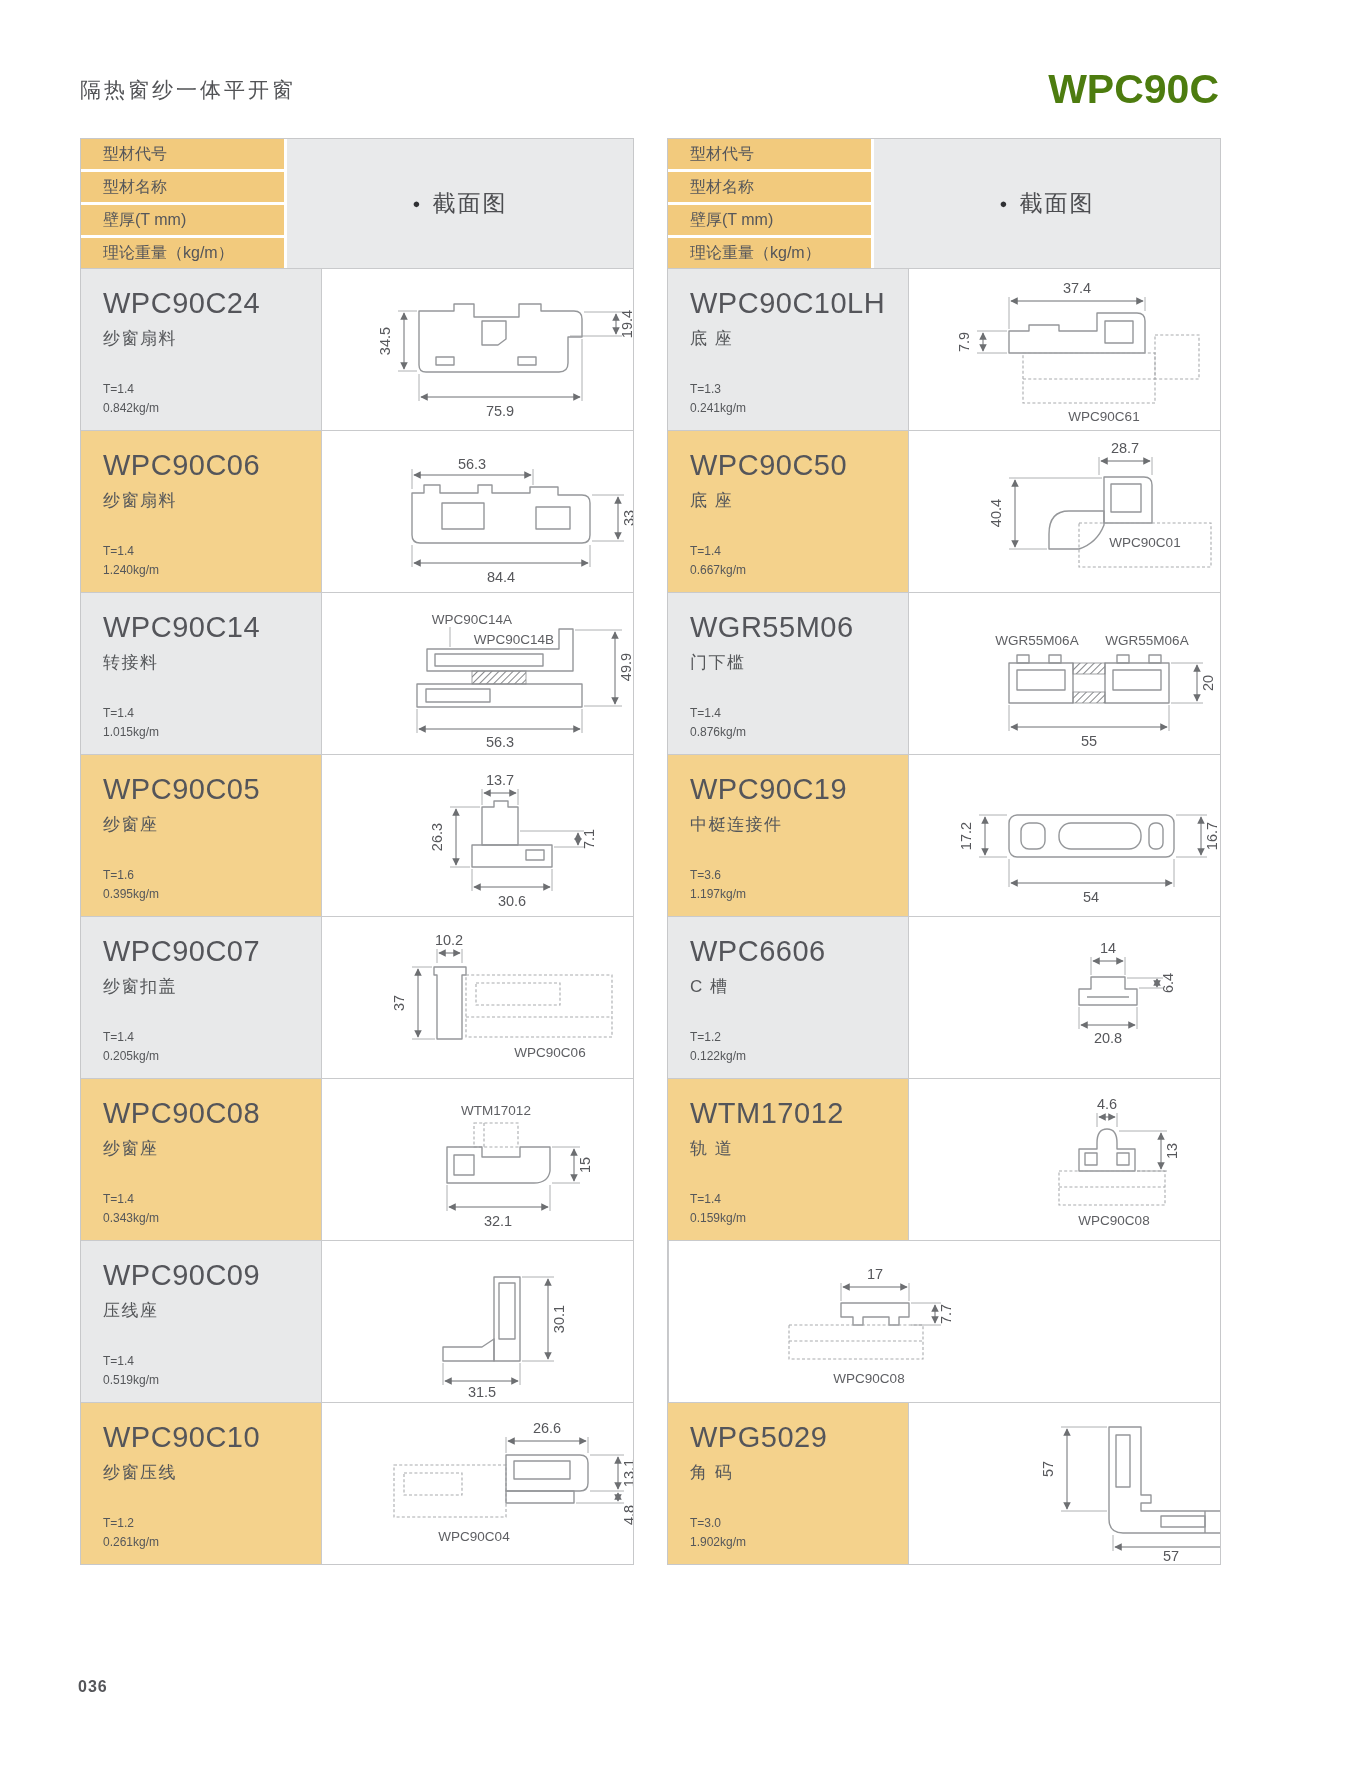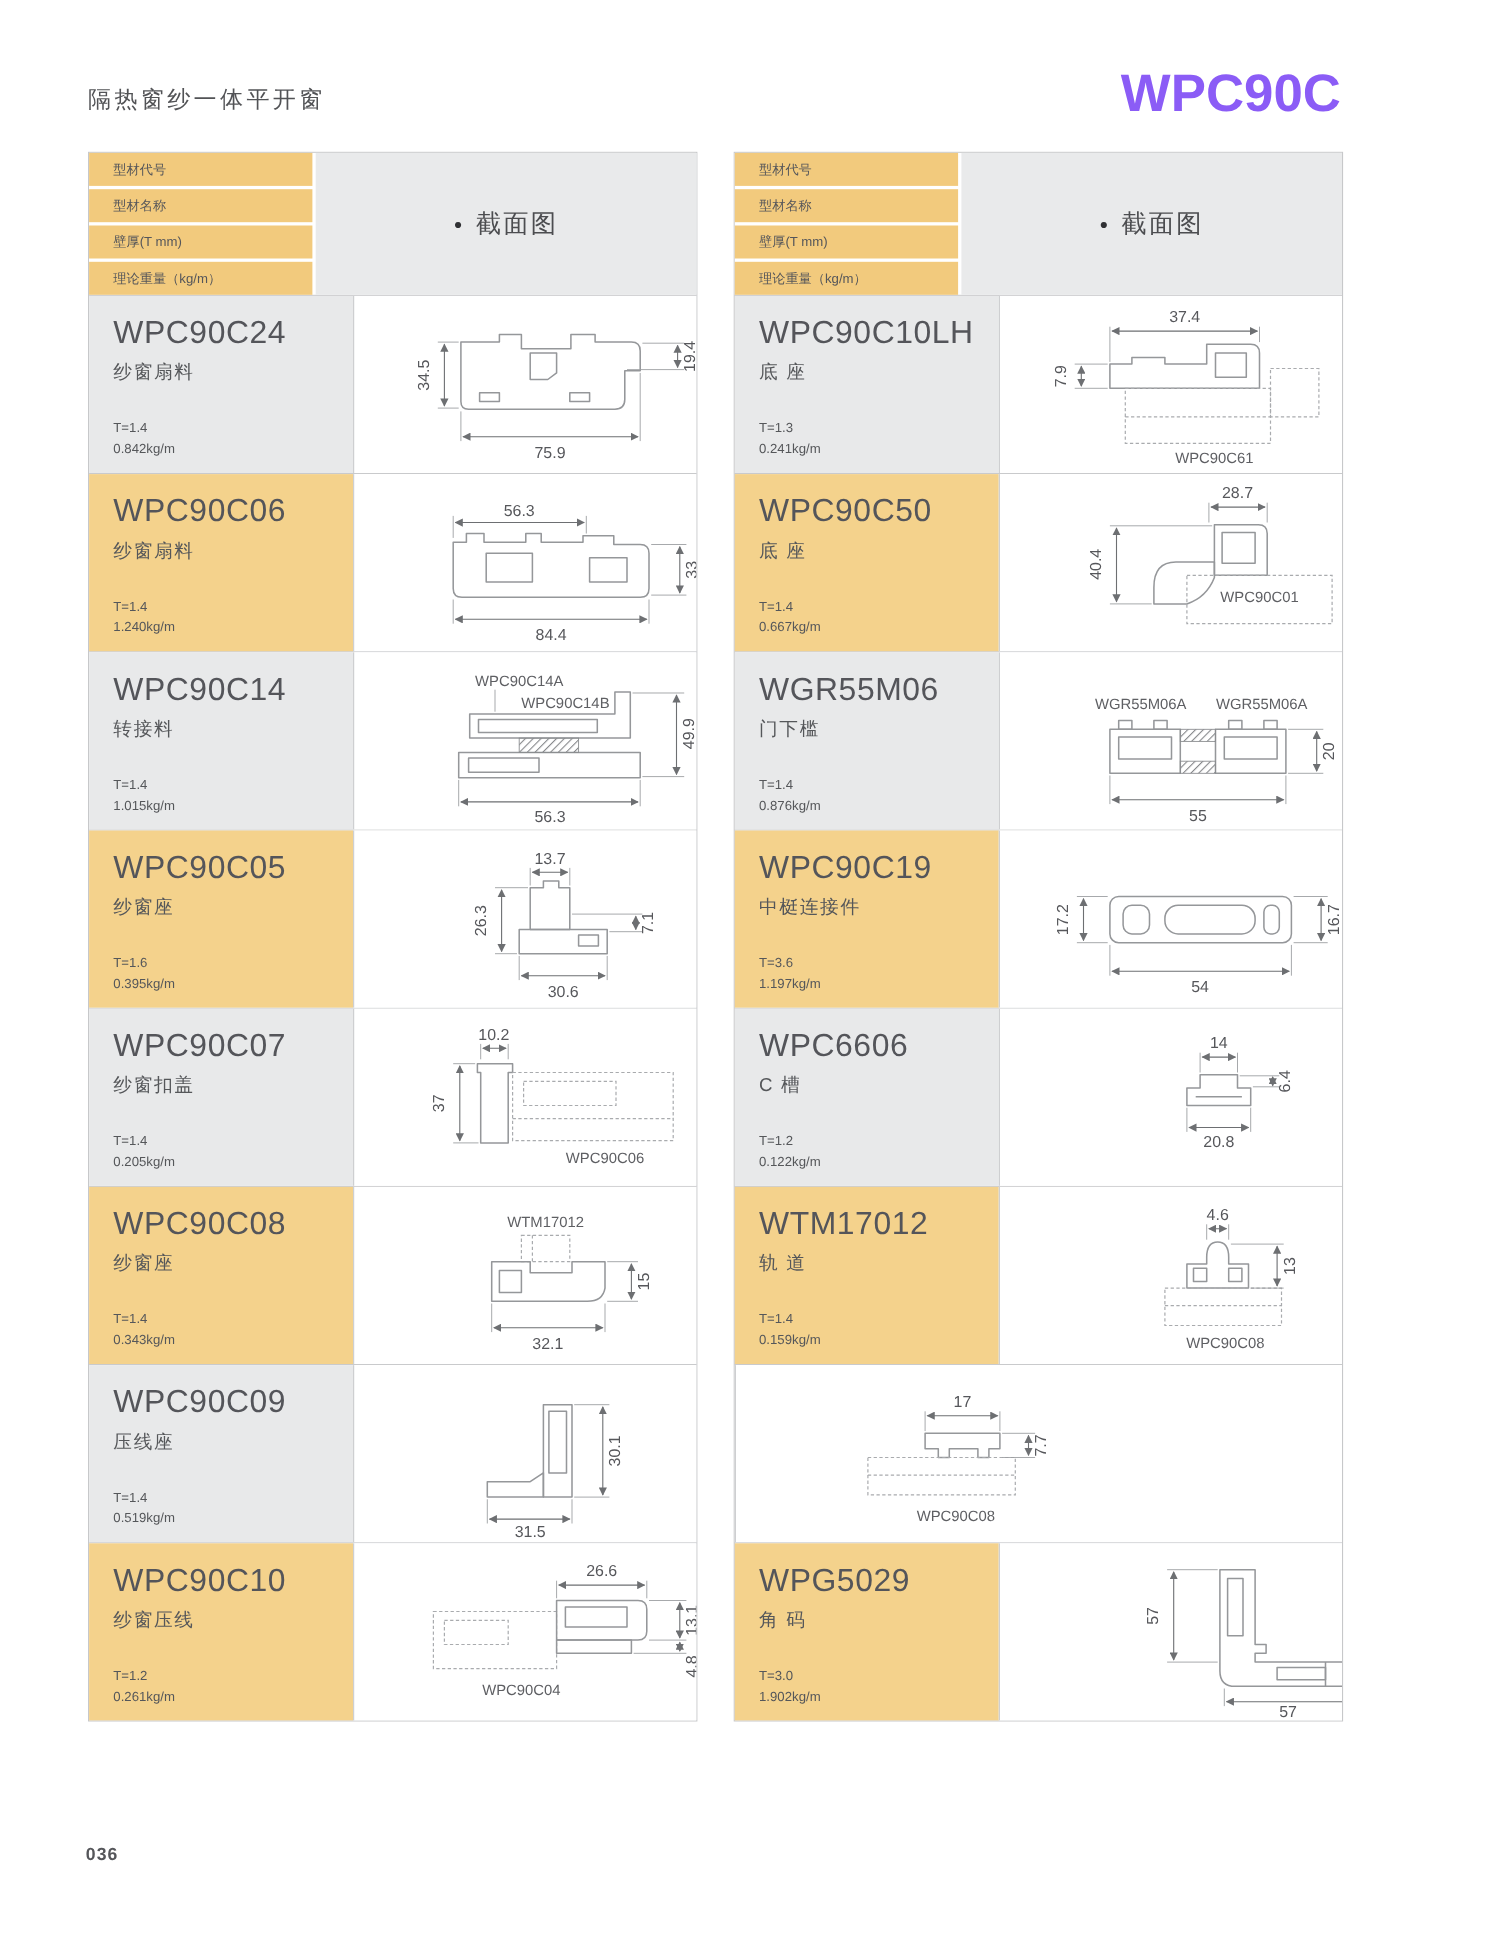--- a/index.html
+++ b/index.html
@@ -4,27 +4,27 @@
 <style>
   html,body{margin:0;padding:0;}
   body{
     width:1359px;height:1772px;background:#ffffff;position:relative;
     font-family:"Liberation Sans","DejaVu Sans",sans-serif;color:#55575a;
     overflow:hidden;
   }
   .page-header{position:absolute;left:80px;right:140px;top:40px;height:70px;
     display:flex;justify-content:space-between;align-items:flex-end;}
   .doc-title{font-size:21px;letter-spacing:3px;font-weight:400;color:#525356;padding-bottom:6px;}
-  .model-title{font-size:48px;font-weight:700;color:#8b5cf6;letter-spacing:0px;line-height:1;}
+  .model-title{font-size:41px;font-weight:700;color:#4d7c0f;letter-spacing:0px;line-height:1;}
   .tables{position:absolute;left:80px;top:138px;display:flex;gap:33px;}
   .ptable{width:552px;border:1px solid #c7c8ca;background:#fff;box-sizing:content-box;}
   .thead{display:flex;background:#fff;}
   .thead-left{width:203px;display:flex;flex-direction:column;}
   .hcell{height:30px;background:#f2ca7d;display:flex;align-items:center;
-    padding-left:22px;font-size:12px;color:#55565a;margin-bottom:3px;box-sizing:border-box;}
+    padding-left:22px;font-size:16px;color:#55565a;margin-bottom:3px;box-sizing:border-box;}
   .hcell:last-child{margin-bottom:0;}
   .thead-right{flex:1;margin-left:3px;background:#e9eaeb;display:flex;align-items:center;
     justify-content:center;font-size:23px;color:#4c4d50;letter-spacing:2px;}
   .bullet{font-size:13px;margin-right:10px;color:#303134;}
   .trow{display:flex;height:162px;box-sizing:border-box;border-top:1px solid #c9cacc;}
   .lcell{width:240px;box-sizing:border-box;padding:18px 8px 12px 22px;
     display:flex;flex-direction:column;}
   .row-gray .lcell{background:#e8e9ea;}
   .row-orange .lcell{background:#f4d28c;}
   .code{font-size:29px;font-weight:500;color:#54555a;letter-spacing:0.5px;margin-bottom:7px;}

